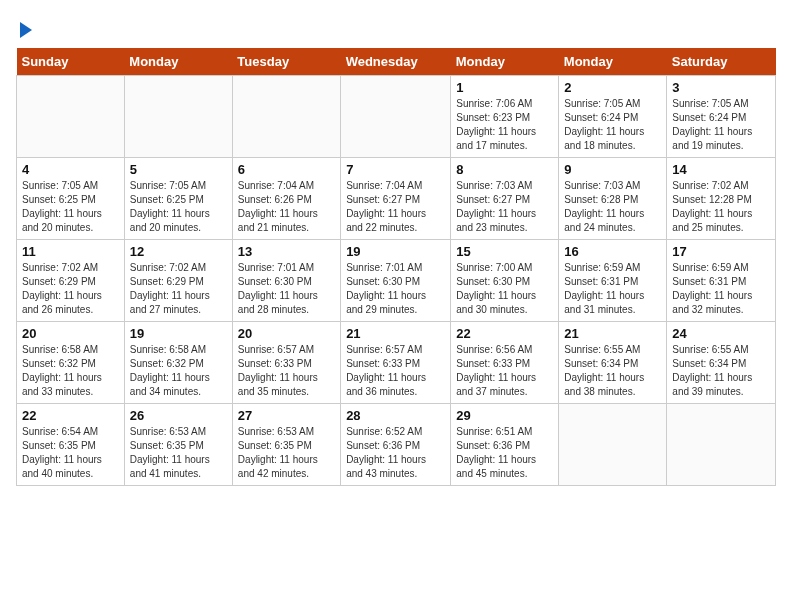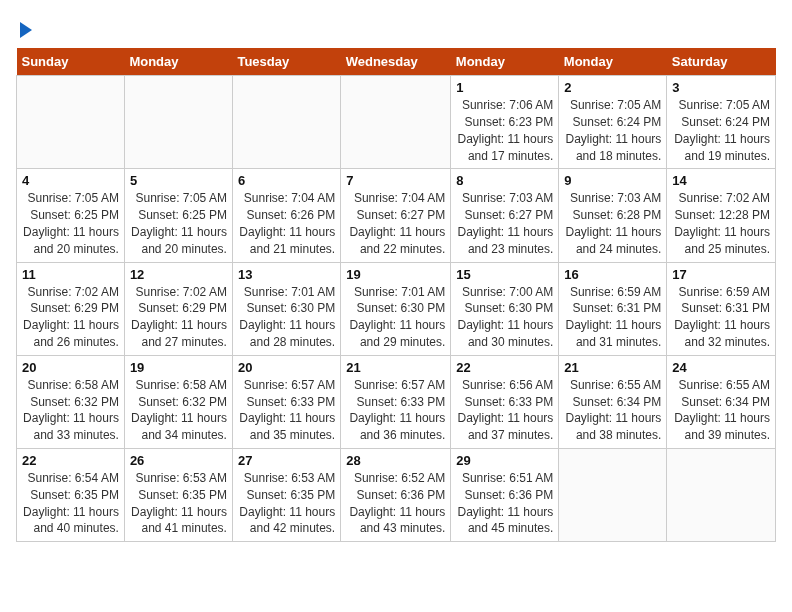--- a/index.html
+++ b/index.html
@@ -71,24 +71,23 @@
       min-height: 80px;
       height: 80px;
     }
     .day-num {
       font-weight: bold;
       font-size: 13px;
       margin-bottom: 2px;
       color: #111;
     }
     .day-info {
-      font-size: 12px;
+      font-size: 10px;
       color: #333;
       line-height: 1.4;
-      text-align: right;
     }
     tr td:first-child { border-left: 1px solid #ccc; }
     .empty { background: #fafafa; }
   </style>
 </head>
 <body>
 
 <div class="header">
   <div class="logo">
     <div>

